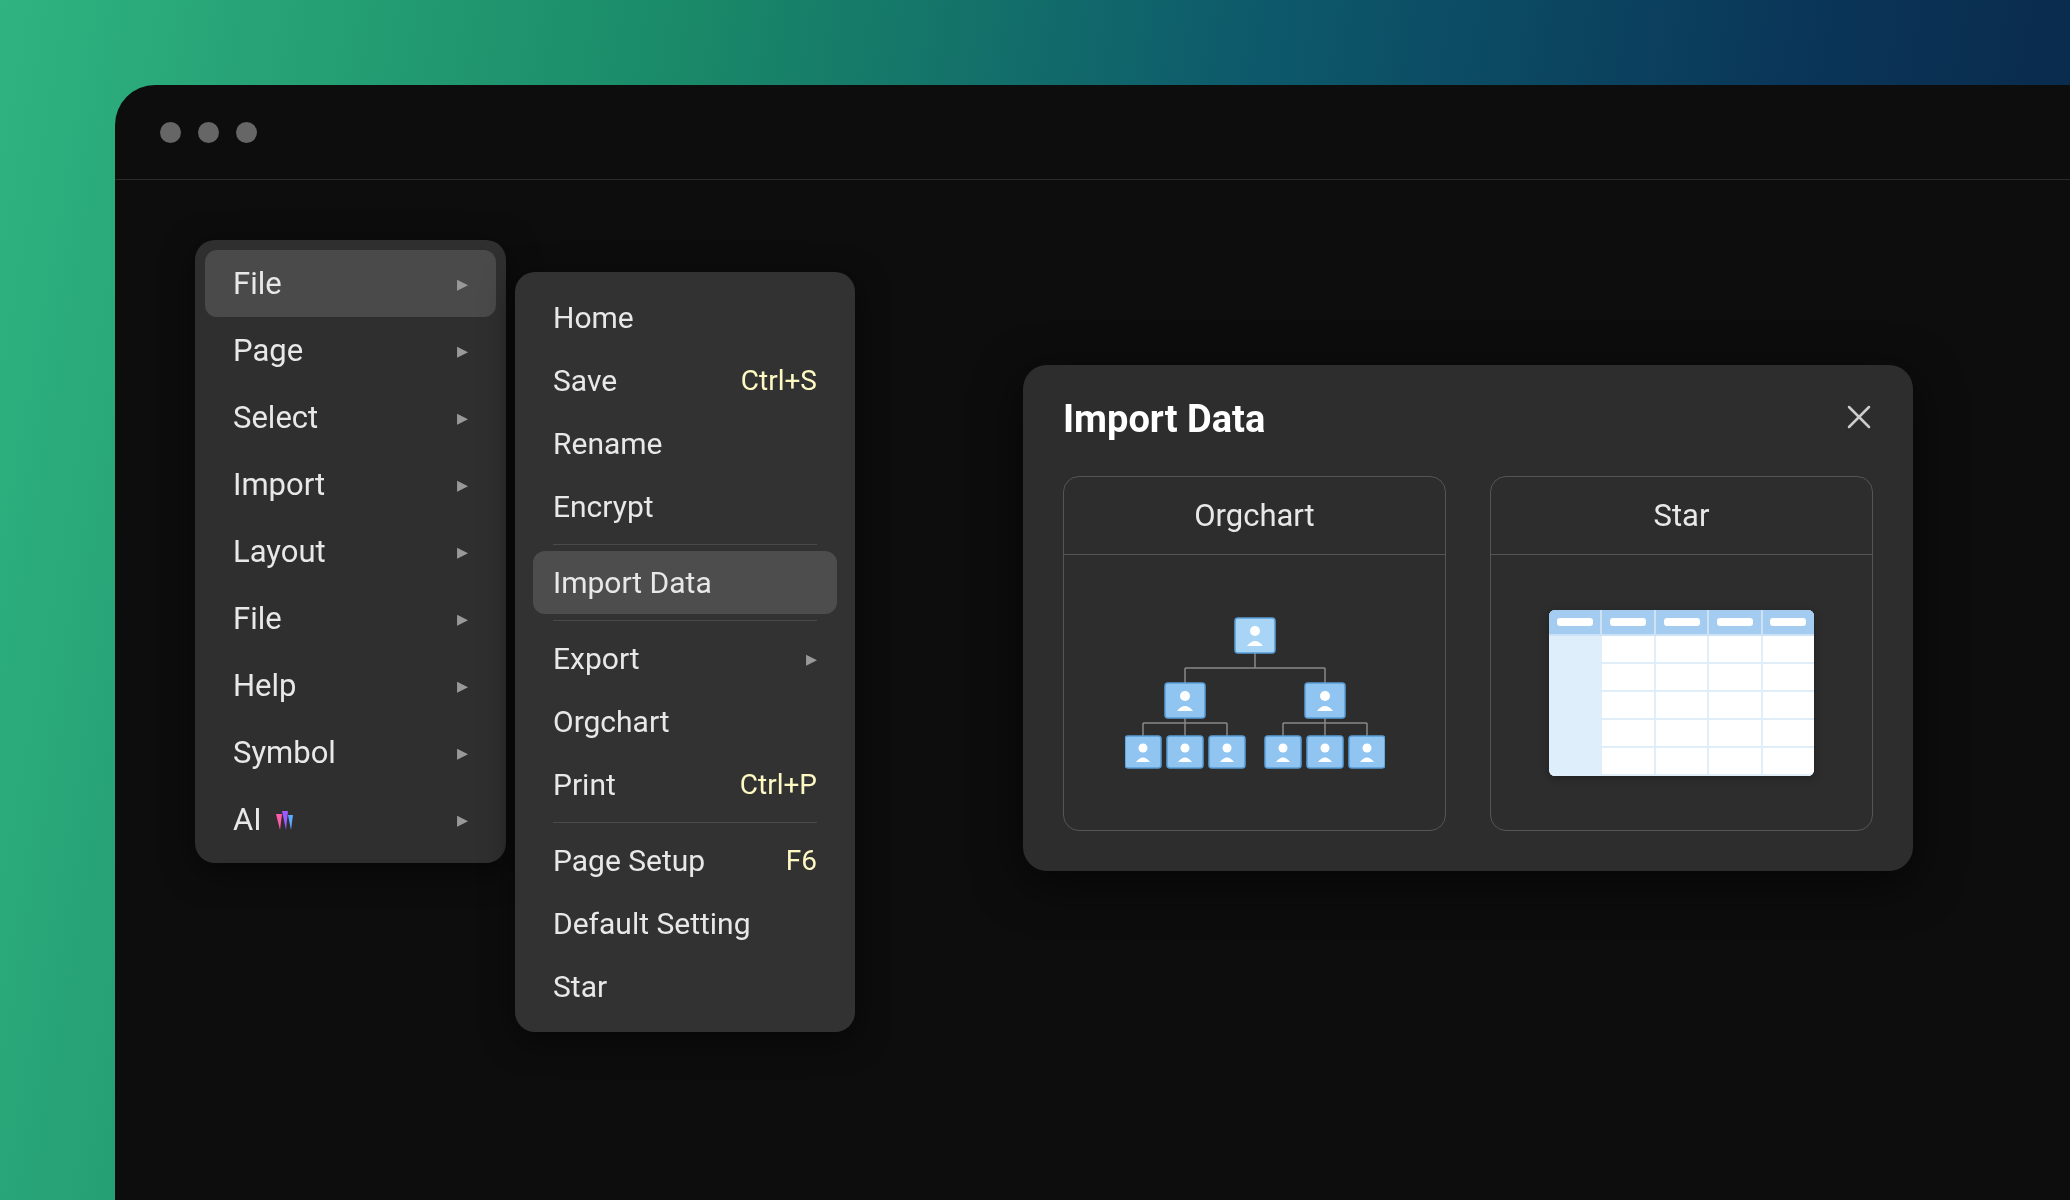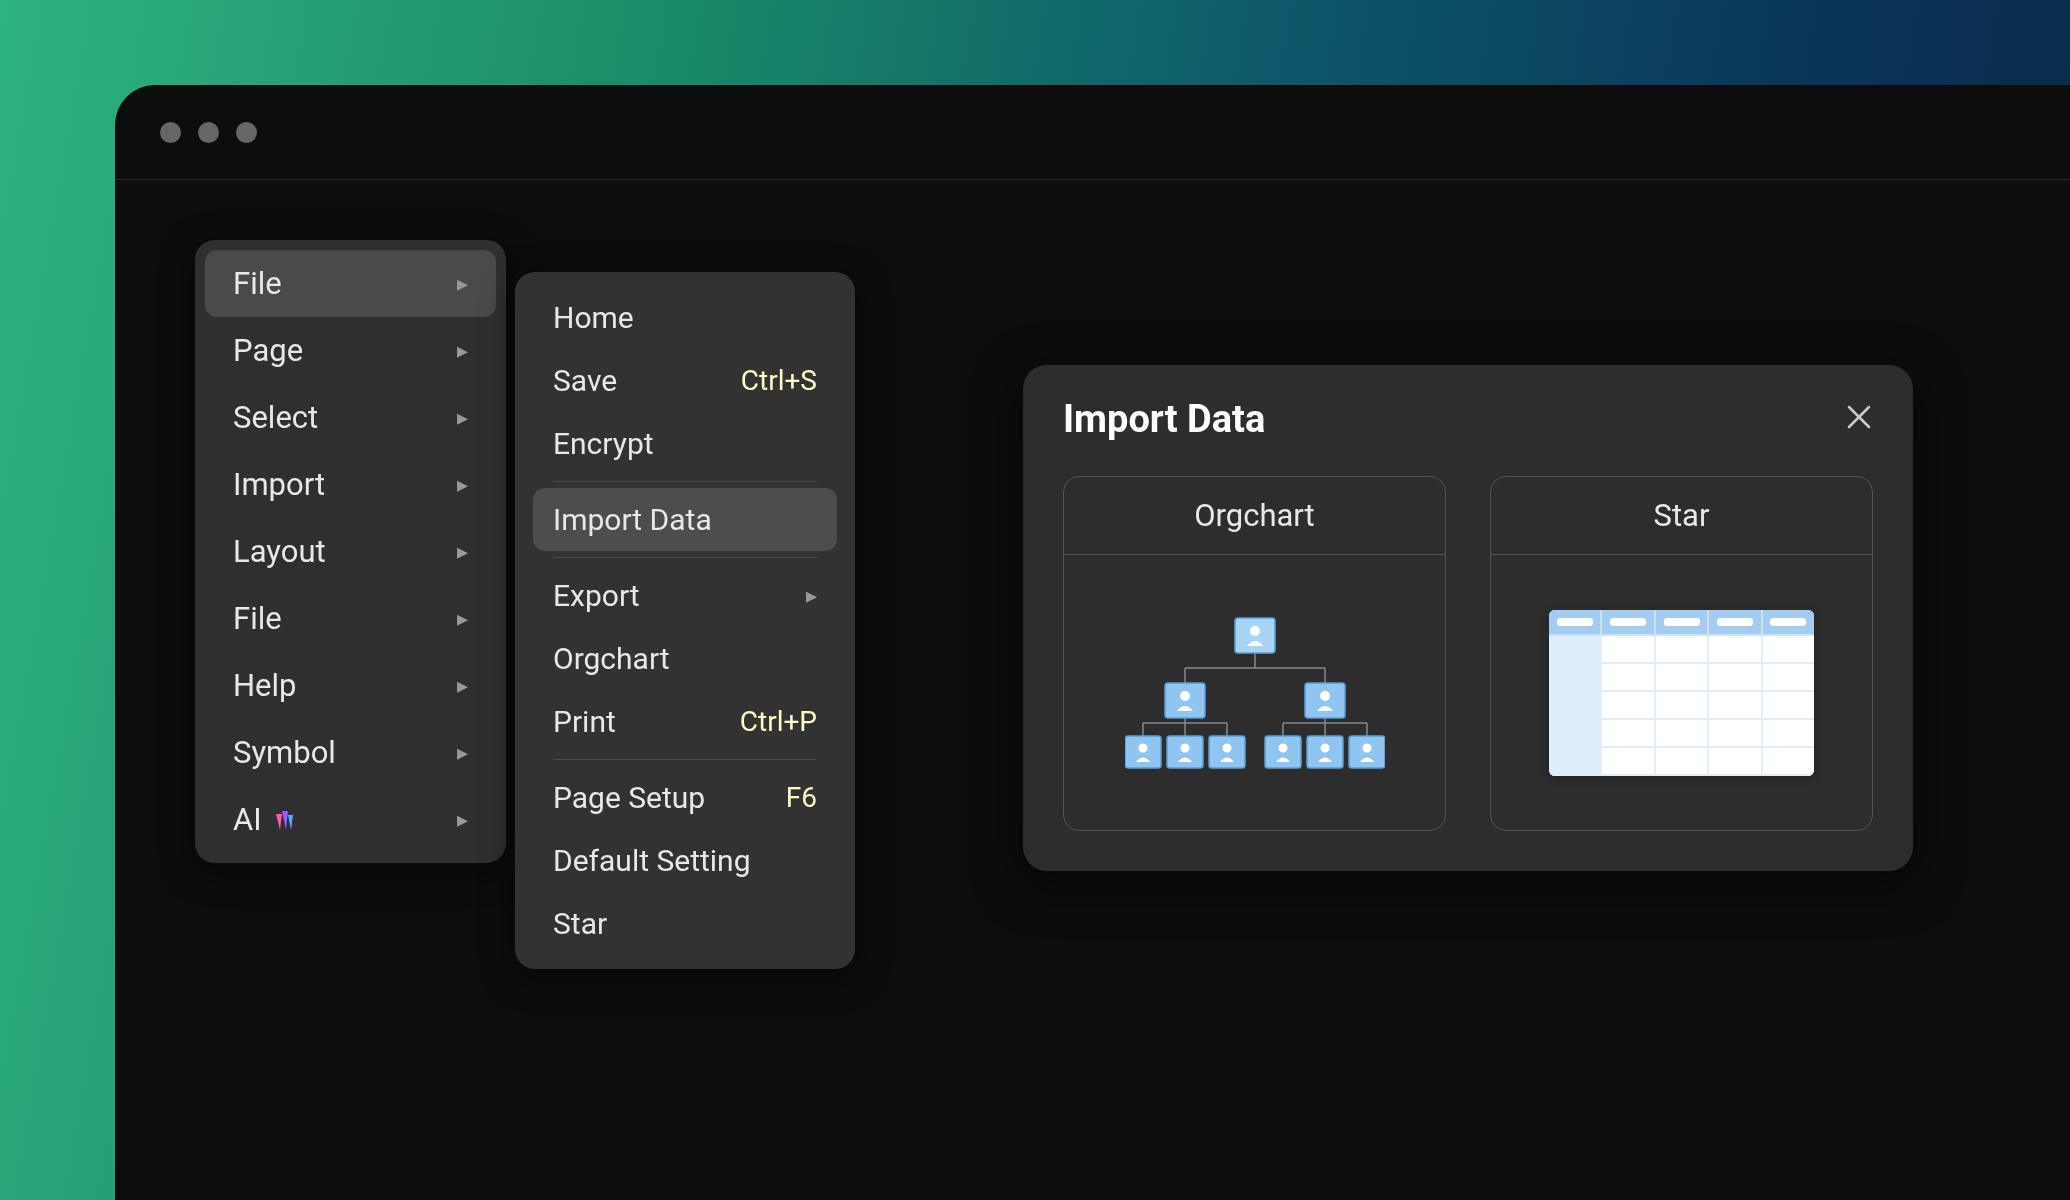--- a/index.html
+++ b/index.html
@@ -316,20 +316,23 @@
       </div>
     </div>
 
     <div class="menu-secondary">
       <div class="submenu-item">
         <span>Home</span>
       </div>
       <div class="submenu-item">
         <span>Save</span>
         <span class="submenu-shortcut">Ctrl+S</span>
+      </div>
+      <div class="submenu-item">
+        <span>Rename</span>
       </div>
       <div class="submenu-item">
         <span>Encrypt</span>
       </div>
       <div class="submenu-divider"></div>
       <div class="submenu-item active">
         <span>Import Data</span>
       </div>
       <div class="submenu-divider"></div>
       <div class="submenu-item">

